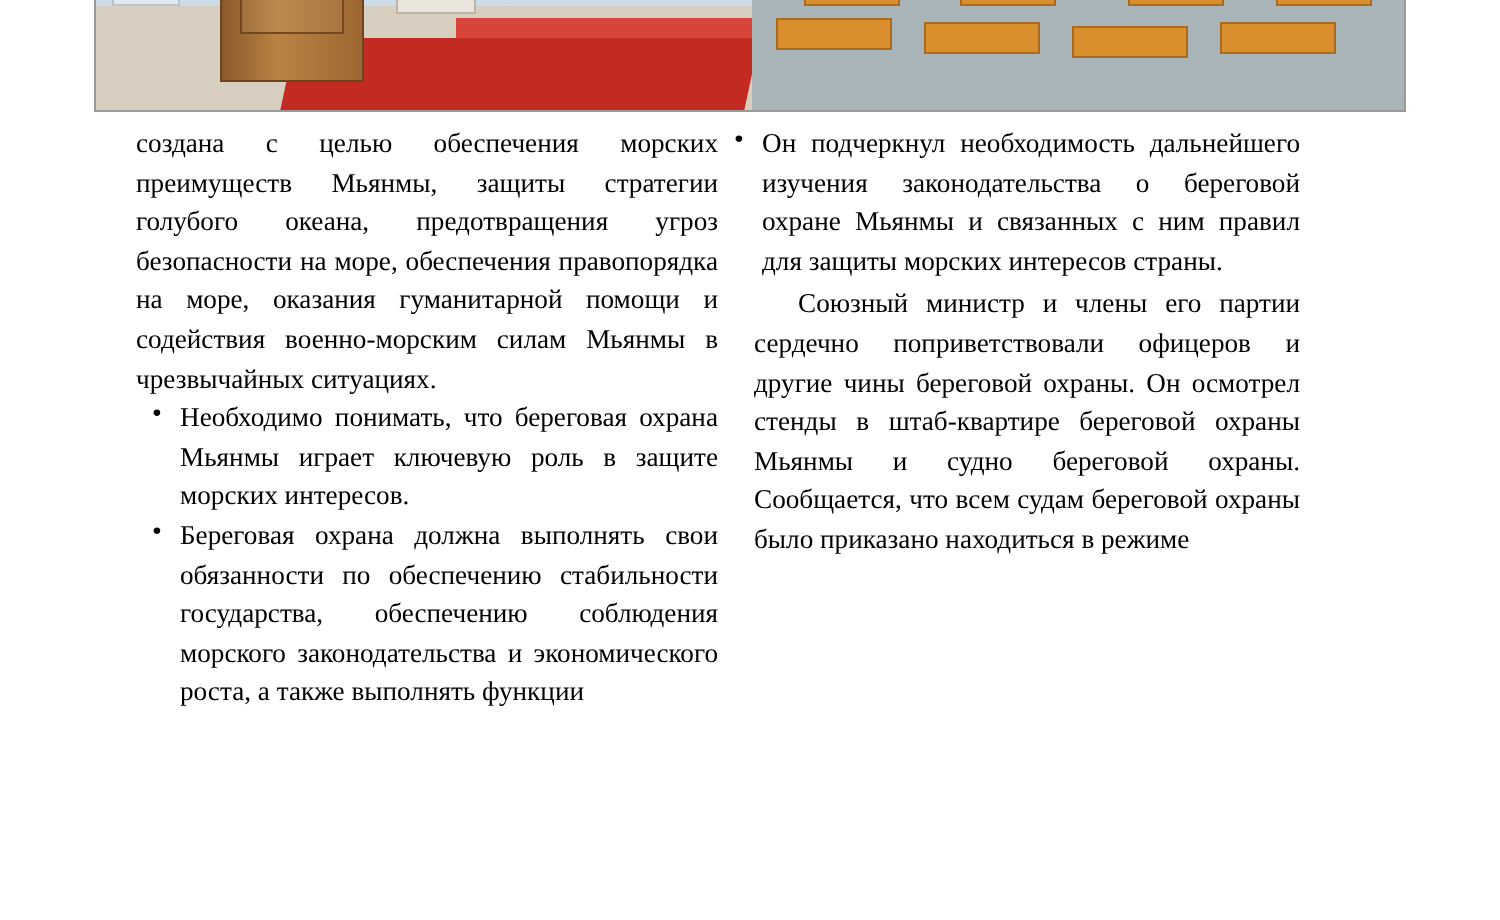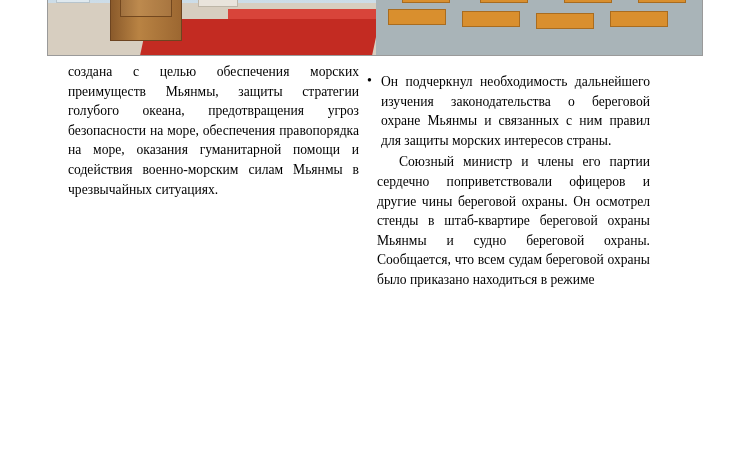--- a/index.html
+++ b/index.html
@@ -128,21 +128,21 @@
     margin-left: 18px;
   }
   ul.bullets {
     margin: 0;
     padding: 0;
     list-style: none;
   }
   ul.bullets li {
     position: relative;
     padding-left: 22px;
-    margin-top: 10px;
+    margin-top: 0;
     text-align: justify;
   }
   ul.bullets li::before {
     content: "\2022";
     position: absolute;
     left: 8px;
     top: -1px;
     font-size: 14px;
     line-height: 19.6px;
   }
@@ -179,20 +179,22 @@
       <div class="r-table" style="left:262px; top:52px; width:48px; height:12px;"></div>
 
     </div>
   </div>
 
   <div class="columns">
 
     <div class="col">
       <p class="para">создана с целью обеспечения морских преимуществ Мьянмы, защиты стратегии голубого океана, предотвращения угроз безопасности на море, обеспечения правопорядка на море, оказания гуманитарной помощи и содействия военно-морским силам Мьянмы в чрезвычайных ситуациях.</p>
       <ul class="bullets">
+        <li>Необходимо понимать, что береговая охрана Мьянмы играет ключевую роль в защите морских интересов.</li>
+        <li>Береговая охрана должна выполнять свои обязанности по обеспечению стабильности государства, обеспечению соблюдения морского законодательства и экономического роста, а также выполнять функции</li>
       </ul>
     </div>
 
     <div class="col">
       <ul class="bullets">
         <li>Он подчеркнул необходимость дальнейшего изучения законодательства о береговой охране Мьянмы и связанных с ним правил для защиты морских интересов страны.</li>
       </ul>
       <div class="spacer-s"></div>
       <p class="para indent">Союзный министр и члены его партии сердечно поприветствовали офицеров и другие чины береговой охраны. Он осмотрел стенды в штаб-квартире береговой охраны Мьянмы и судно береговой охраны. Сообщается, что всем судам береговой охраны было приказано находиться в режиме</p>
     </div>

